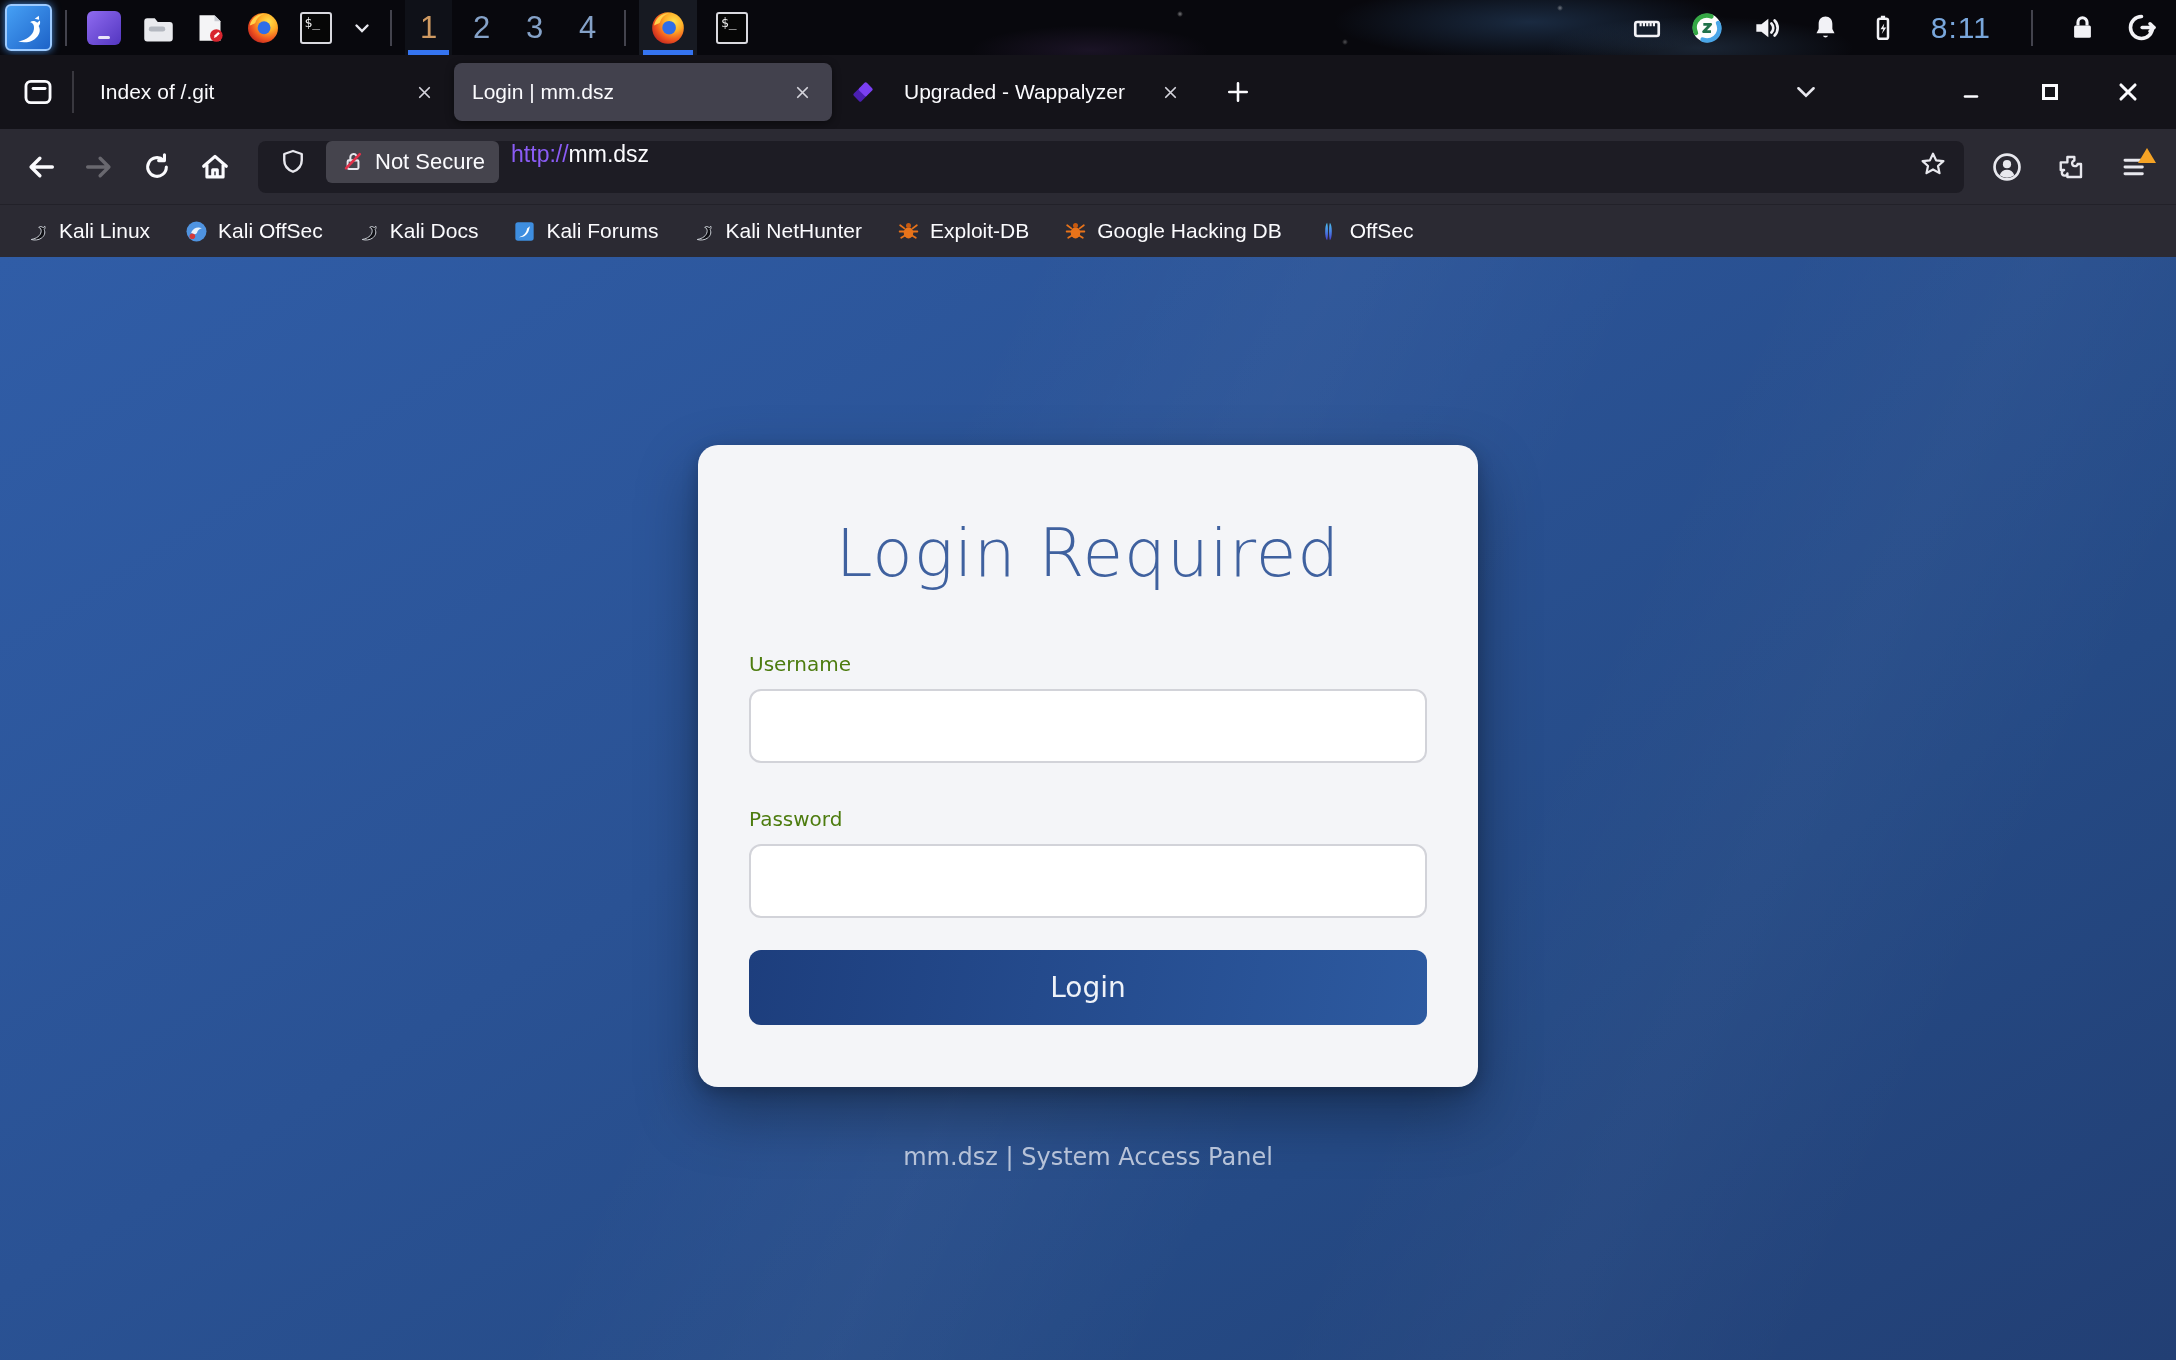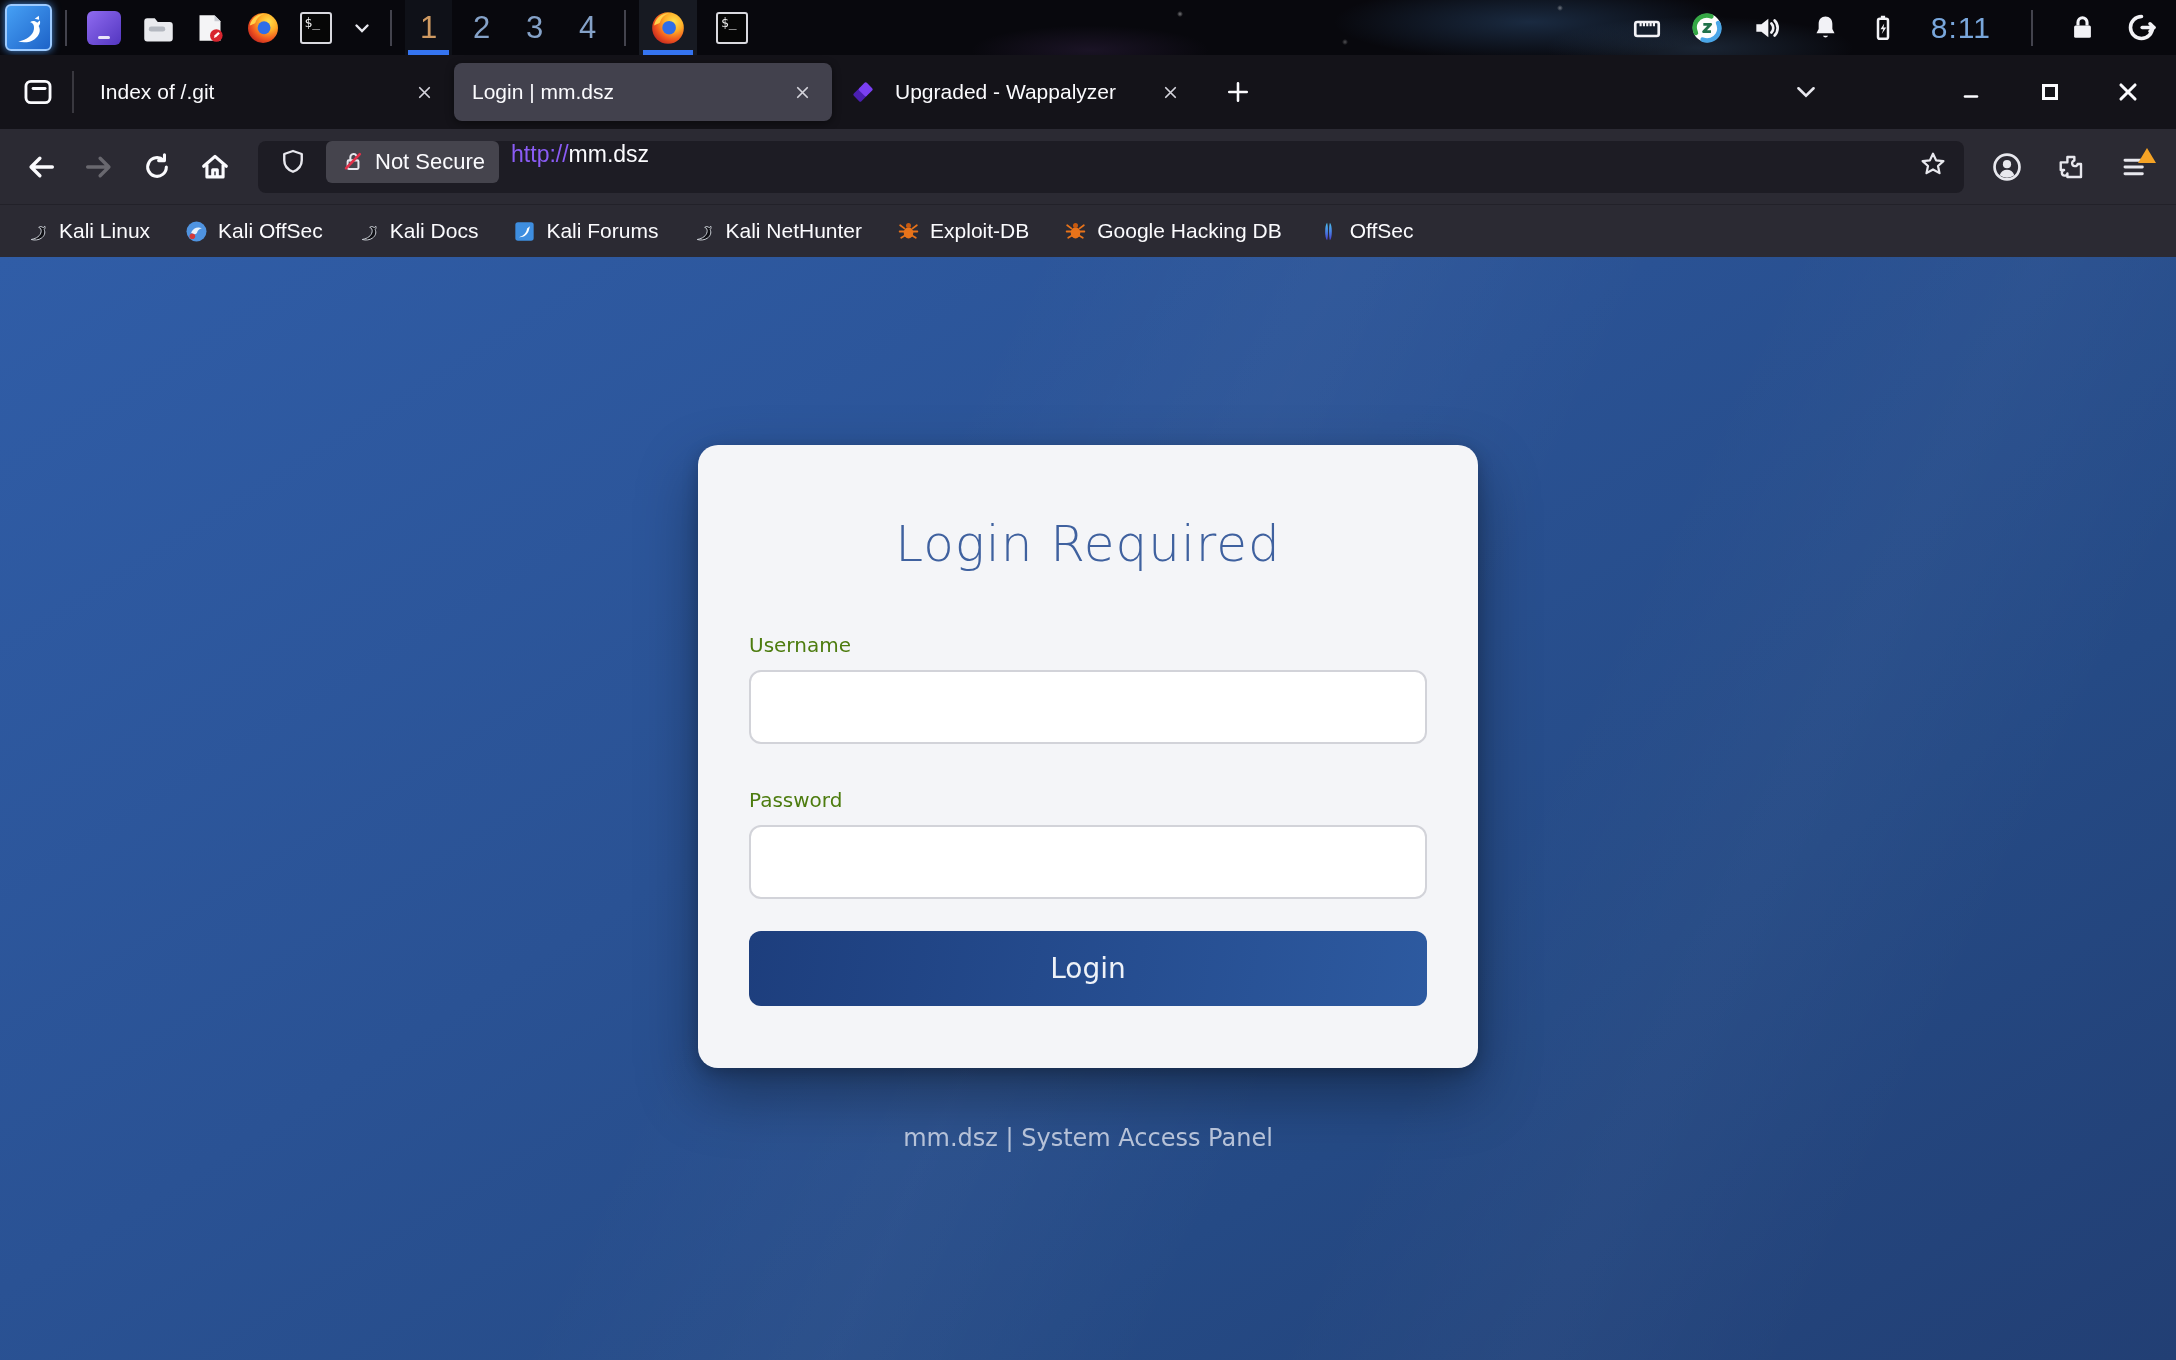--- a/index.html
+++ b/index.html
@@ -57,21 +57,21 @@
   .tray-btn { background:transparent; border:none; padding:0; cursor:pointer; display:flex; }
   .clock { font-size:30px; color:#79a7dc; letter-spacing:1px; background:none; border:none; cursor:pointer;
            font-family:"Liberation Sans", sans-serif; }
 
   
   .tabbar { height:74px; flex:none; background:#141319; display:flex; align-items:center; padding:0 12px; }
   .ghost-btn { background:transparent; border:none; padding:0; cursor:pointer; display:flex;
                align-items:center; justify-content:center; border-radius:6px; }
   .fxview { width:52px; height:52px; }
   .tsep { width:2px; height:42px; background:#39383f; margin:0 8px; flex:none; }
-  .tab { height:58px; display:flex; align-items:center; gap:19px; padding:0 16px 0 18px;
+  .tab { height:58px; display:flex; align-items:center; gap:28px; padding:0 16px 0 18px;
          border-radius:8px; cursor:pointer; flex:none; background:transparent; border:none;
          color:#fbfbfe; font-family:"Liberation Sans", sans-serif; }
   .tab .title { font-size:21px; flex:1; text-align:left; white-space:nowrap; overflow:hidden; text-overflow:ellipsis; }
   .tab.t1 { width:372px; }
   .tab.t2 { width:368px; }
   .tab.active { width:378px; background:#42414d; box-shadow:0 2px 8px rgba(0,0,0,.45); }
   .tab-close { flex:none; display:flex; border-radius:4px; padding:4px; }
   .newtab { width:52px; height:52px; margin-left:12px; }
   .alltabs { width:52px; height:52px; margin-left:auto; }
   .winctl { display:flex; align-items:center; gap:38px; margin-left:120px; padding-right:16px; }
@@ -105,21 +105,21 @@
   
   .page { flex:1; position:relative; overflow:hidden;
           background:linear-gradient(148deg,#305da7 0%, #2a5294 42%, #254a85 70%, #223f74 100%); }
   .page::before { content:""; position:absolute; inset:0;
           background:linear-gradient(115deg, transparent 38%, rgba(255,255,255,.030) 50%, transparent 62%),
                      linear-gradient(115deg, transparent 66%, rgba(255,255,255,.022) 76%, transparent 86%); }
   .card { position:relative; width:780px; margin:188px auto 0; background:#f4f5f8; border-radius:20px;
           box-shadow:0 26px 60px rgba(0,0,0,.35), 0 5px 16px rgba(0,0,0,.22);
           padding:70px 51px 62px; }
   .card h1 { margin:0 0 60px; text-align:center; font-family:"DejaVu Sans", sans-serif;
-             font-weight:300; font-size:50px; letter-spacing:1px; color:#3f619f; }
+             font-weight:300; font-size:66px; letter-spacing:1px; color:#3f619f; }
   .flabel { display:block; font-family:"DejaVu Sans", sans-serif; font-size:20px; color:#4d7c0f; margin:12px 0 13px; }
   .finput { width:100%; height:74px; border:2px solid #d2d3d9; border-radius:12px; background:#fff;
             margin-bottom:32px; font-size:27px; padding:0 20px; font-family:"DejaVu Sans", sans-serif; color:#222;
             outline:none; }
   .login-btn { width:100%; height:75px; border:none; border-radius:12px; cursor:pointer;
             background:linear-gradient(100deg,#1d3e7d 0%, #2d5aa0 100%);
             color:#eef2f8; font-size:28px; font-family:"DejaVu Sans", sans-serif; }
   .pfooter { position:relative; text-align:center; margin-top:56px; color:#b6c2d8; font-size:24px;
             font-family:"DejaVu Sans", sans-serif; }
 </style>

